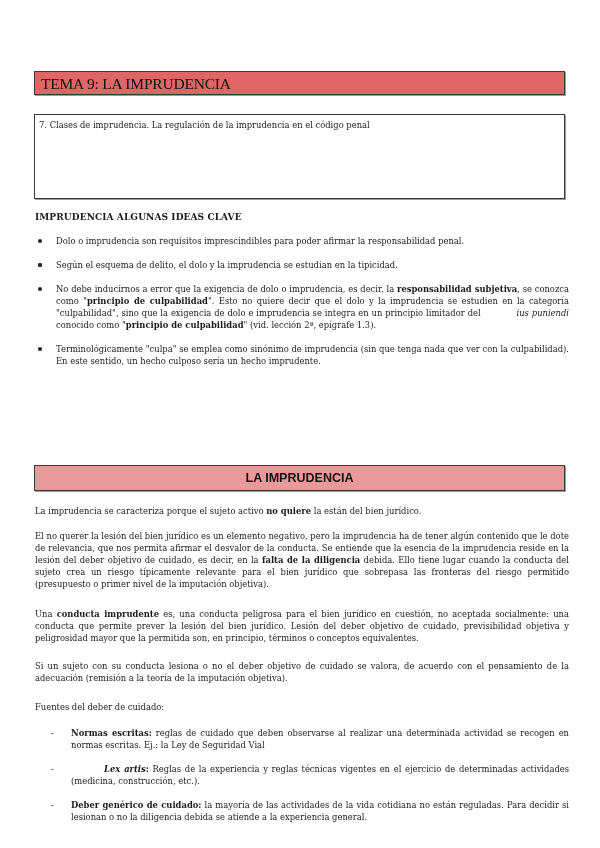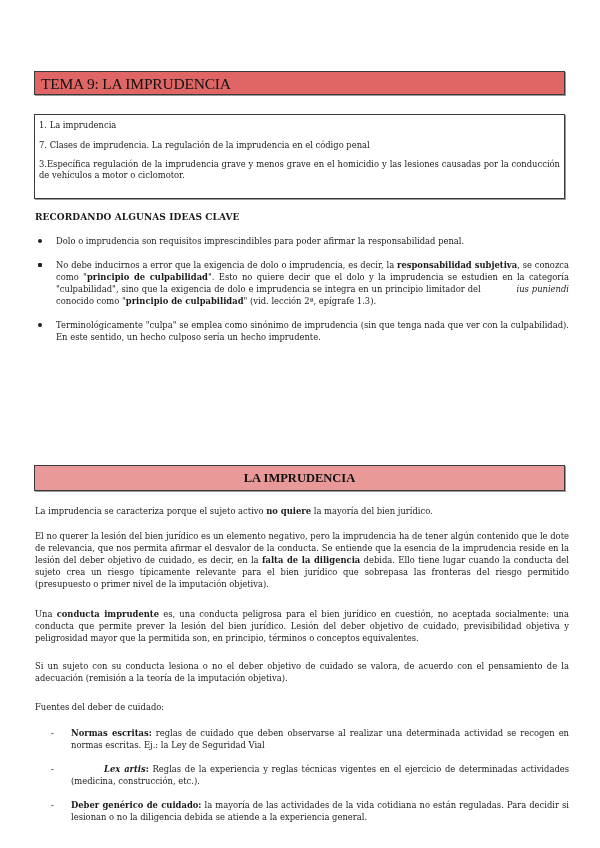--- a/index.html
+++ b/index.html
@@ -45,21 +45,21 @@
     background: #222;
   }
 
   .section-banner {
     position: absolute; left: 34px; top: 437px; width: 531px; height: 26px;
     background: #ea9999; border: 1px solid #3a3a3a; box-shadow: 1px 1px 0 #9a9a9a;
     box-sizing: border-box; text-align: center;
   }
   .section-banner span {
     display: inline-block; margin-top: 5px; font-weight: bold; font-size: 12.5px; color: #111;
-    font-family: Liberation Serif, serif;
+    font-family: Liberation Sans, sans-serif;
   }
 
   .para {
     position: absolute; left: 35px; width: 534px; margin: 0;
     font-size: 8.4px; line-height: 12px; text-align: justify;
   }
 
   .dash-list { position: absolute; left: 35px; width: 534px; margin: 0; padding: 0; list-style: none; }
   .dash-list li { position: relative; padding-left: 36px; font-size: 8.4px; line-height: 12px; text-align: justify; }
   .dash-list li .dash { position: absolute; left: 16px; top: 0; }
@@ -71,54 +71,53 @@
 </head>
 <body>
 
 <div class="page">
 
   <div class="title-banner">
     <span>TEMA 9: LA IMPRUDENCIA</span>
   </div>
 
   <div class="toc-box">
-    <p>1. La imprudencia</p>
     <p>7. Clases de imprudencia. La regulación de la imprudencia en el código penal</p>
-    <p>3.Específica regulación de la imprudencia grave y menos grave en el homicidio y las lesiones causadas por la conducción de vehículos a motor o ciclomotor.</p>
   </div>
 
-  <div class="ideas-heading">RECORDANDO ALGUNAS IDEAS CLAVE</div>
+  <div class="ideas-heading">IMPRUDENCIA ALGUNAS IDEAS CLAVE</div>
 
   <ul class="bullets">
     <li style="margin-bottom:12px;">
       <span class="dot"></span>
       <span>Dolo o imprudencia son requisitos imprescindibles para poder afirmar la responsabilidad penal.</span>
     </li>
     <li style="margin-bottom:12px;">
       <span class="dot"></span>
     </li>
     <li style="margin-bottom:12px;">
       <span class="dot"></span>
+      <span>Según el esquema de delito, el dolo y la imprudencia se estudian en la tipicidad.</span>
     </li>
     <li style="margin-bottom:12px;">
       <span class="dot"></span>
       <span>No debe inducirnos a error que la exigencia de dolo o imprudencia, es decir, la </span><b>responsabilidad subjetiva</b><span>, se conozca como "</span><b>principio de culpabilidad</b><span>". Esto no quiere decir que el dolo y la imprudencia se estudien en la categoría "culpabilidad", sino que la exigencia de dolo e imprudencia se integra en un principio limitador del </span><i>ius puniendi</i><span> conocido como "</span><b>principio de culpabilidad</b><span>" (vid. lección 2ª, epígrafe 1.3).</span>
     </li>
     <li>
       <span class="dot"></span>
       <span>Terminológicamente "culpa" se emplea como sinónimo de imprudencia (sin que tenga nada que ver con la culpabilidad). En este sentido, un hecho culposo sería un hecho imprudente.</span>
     </li>
   </ul>
 
   <div class="section-banner">
     <span>LA IMPRUDENCIA</span>
   </div>
 
   <p class="para" style="top:477px;">
-    <span>La imprudencia se caracteriza porque el sujeto activo </span><b>no quiere</b><span> la mayoría del bien jurídico.</span>
+    <span>La imprudencia se caracteriza porque el sujeto activo </span><b>no quiere</b><span> la están del bien jurídico.</span>
   </p>
 
   <p class="para" style="top:502px;">
     <span>El no querer la lesión del bien jurídico es un elemento negativo, pero la imprudencia ha de tener algún contenido que le dote de relevancia, que nos permita afirmar el desvalor de la conducta. Se entiende que la esencia de la imprudencia reside en la lesión del deber objetivo de cuidado, es decir, en la </span><b>falta de la diligencia</b><span> debida. Ello tiene lugar cuando la conducta del sujeto crea un riesgo típicamente relevante para el bien jurídico que sobrepasa las fronteras del riesgo permitido (presupuesto o primer nivel de la imputación objetiva).</span>
   </p>
 
   <p class="para" style="top:580px;">
     <span>Una </span><b>conducta imprudente</b><span> es, una conducta peligrosa para el bien jurídico en cuestión, no aceptada socialmente: una conducta que permite prever la lesión del bien jurídico. Lesión del deber objetivo de cuidado, previsibilidad objetiva y peligrosidad mayor que la permitida son, en principio, términos o conceptos equivalentes.</span>
   </p>
 

